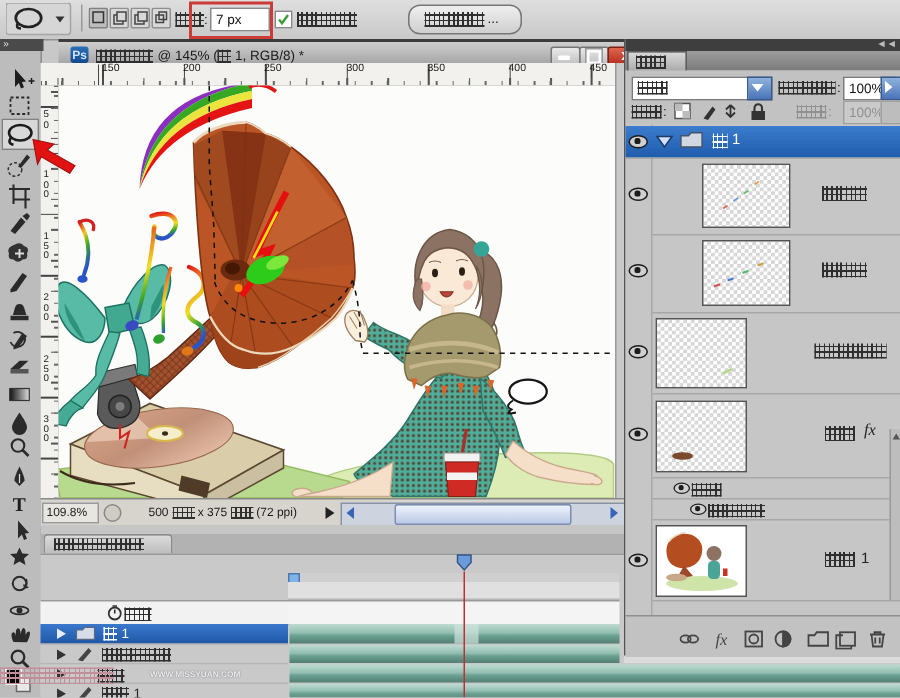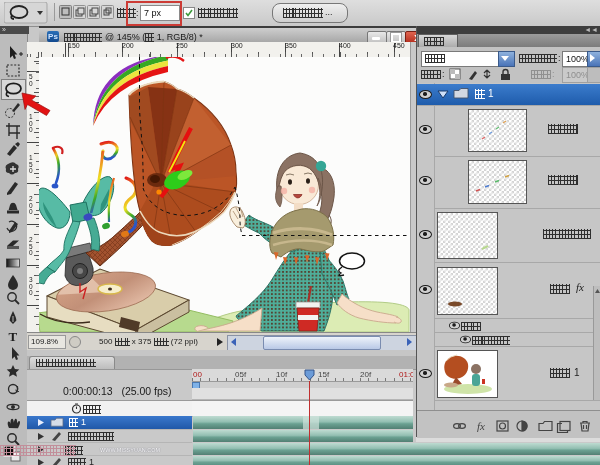--- a/index.html
+++ b/index.html
@@ -177,31 +177,21 @@
     </svg>
 </div>
 <div class="abs" style="left:27px;top:350px;width:389px;height:6px;background:#c6c6c6"></div>
 
 <div class="abs" style="left:27px;top:356px;width:573px;height:109px;background:#c9c9c9">
   <div class="abs" style="left:0;top:0;width:389px;height:13px;background:#b2b2b2"></div>
   <div class="abs" style="left:2px;top:0;width:84px;height:12px;background:linear-gradient(#dcdcdc,#bdbdbd);border:1px solid #8a8a8a;border-bottom:none;border-radius:3px 3px 0 0"></div>
   <span class="cj abs" style="left:9px;top:3px;width:60px;height:8px"></span>
   <div class="abs" style="left:0;top:13px;width:573px;height:96px;background:#c9c9c9;border-top:1px solid #979797"></div>
 
-  <div class="abs" style="left:36px;top:29px;font-size:10.5px;color:#1a1a1a">0:00:00:13&nbsp;&nbsp;&nbsp;(25.00 fps)</div>
-
-  <div class="abs" style="left:165px;top:13px;width:221px;height:12px;background:#dadada;border-bottom:1px solid #9a9a9a;overflow:hidden">
-    <div class="abs" style="left:0;bottom:0;width:221px;height:3px;background:repeating-linear-gradient(90deg,#777 0 1px,rgba(0,0,0,0) 1px 8.4px)"></div>
-    <div class="abs" style="left:1px;top:1px;font-size:8px;color:#b01818">00</div>
-    <div class="abs" style="left:43px;top:1px;font-size:8px;color:#444">05f</div>
-    <div class="abs" style="left:84px;top:1px;font-size:8px;color:#444">10f</div>
-    <div class="abs" style="left:126px;top:1px;font-size:8px;color:#444">15f</div>
-    <div class="abs" style="left:168px;top:1px;font-size:8px;color:#444">20f</div>
-    <div class="abs" style="left:207px;top:1px;font-size:8px;color:#b01818">01:0</div>
-  </div>
+
   <div class="abs" style="left:165px;top:26px;width:221px;height:6px;background:#cfcfcf;border-bottom:1px solid #aaa"></div>
   <div class="abs" style="left:165px;top:26px;width:6px;height:6px;background:#7fb2e8;border:1px solid #4a78b0"></div>
 
   <div class="abs" style="left:165px;top:32px;width:221px;height:11px;background:#e0e0e0;border-bottom:1px solid #b5b5b5"></div>
 
   <div class="abs" style="left:0;top:44px;width:165px;height:15px;background:#f2f2f2;border-top:1px solid #9a9a9a;border-bottom:1px solid #b5b5b5"></div>
   <div class="abs" style="left:165px;top:44px;width:221px;height:15px;background:#f4f4f4;border-top:1px solid #9a9a9a;border-bottom:1px solid #b5b5b5"></div>
   <svg class="abs" style="left:44px;top:47px" width="11" height="11">
       <circle cx="5.5" cy="6" r="4" fill="none" stroke="#333" stroke-width="1.2"></circle>
       <path d="M5.5,6 V3.4 M4,1 h3" stroke="#333" stroke-width="1.1"></path>

